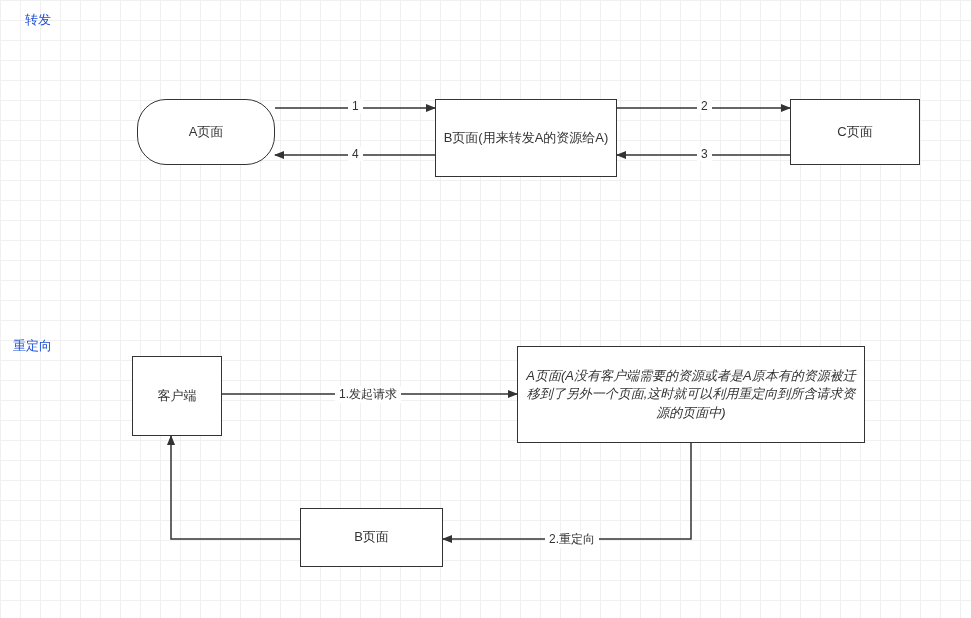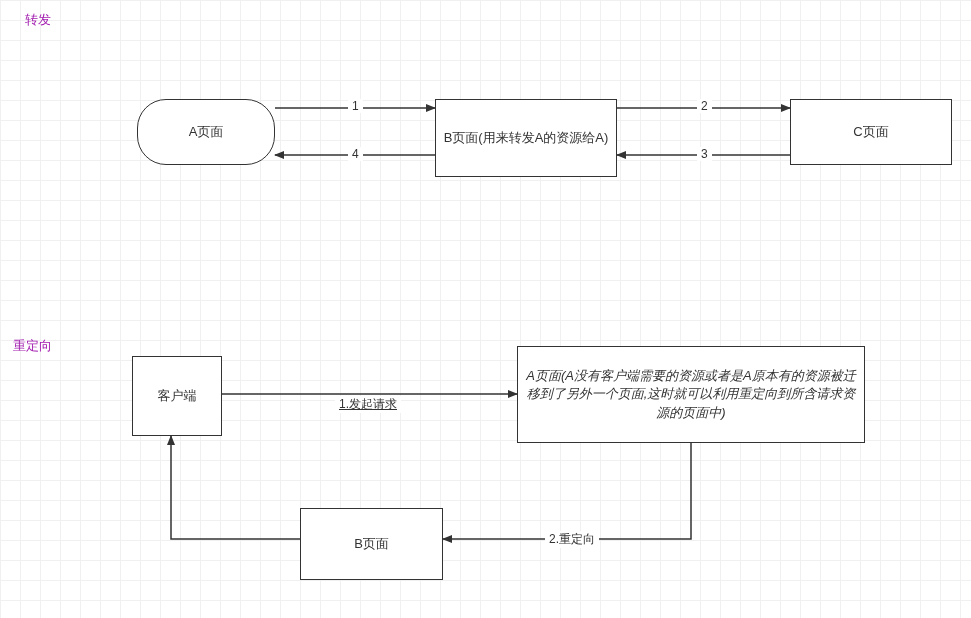--- a/index.html
+++ b/index.html
@@ -13,21 +13,21 @@
     background-color: #fff;
     background-image:
       linear-gradient(to right, #f0f0f0 1px, transparent 1px),
       linear-gradient(to bottom, #f0f0f0 1px, transparent 1px);
     background-size: 20px 20px;
     overflow: hidden;
   }
   .title {
     position: absolute;
     font-size: 13px;
-    color: #a21caf;
+    color: #1d4ed8;
     text-align: right;
   }
   .box {
     position: absolute;
     border: 1.5px solid #333;
     background: #fff;
     display: flex;
     align-items: center;
     justify-content: center;
     text-align: center;
@@ -80,35 +80,35 @@
 </svg>
 
 <div class="title" style="left:25px; top:11px;">转发</div>
 
 <div class="box" style="left:137px; top:99px; width:138px; height:66px;border-radius:29px;">
   <span>A页面</span>
 </div>
 <div class="box" style="left:435px; top:99px; width:182px; height:78px;">
   <span>B页面(用来转发A的资源给A)</span>
 </div>
-<div class="box" style="left:790px; top:99px; width:162px; height:66px;text-align:right;">
+<div class="box" style="left:790px; top:99px; width:130px; height:66px;text-align:right;">
   <span>C页面</span>
 </div>
 
 <div class="edge-label" style="left:348px; top:99px;">1</div>
 <div class="edge-label" style="left:348px; top:147px;">4</div>
 <div class="edge-label" style="left:697px; top:99px;">2</div>
 <div class="edge-label" style="left:697px; top:147px;">3</div>
 
 <div class="title" style="left:13px; top:337px;">重定向</div>
 
 <div class="box" style="left:132px; top:356px; width:90px; height:80px;padding-left:6px;">
   <span>客户端</span>
 </div>
 <div class="box" style="left:517px; top:346px; width:348px; height:97px;font-style:italic;">
   <span>A页面(A没有客户端需要的资源或者是A原本有的资源被迁移到了另外一个页面,这时就可以利用重定向到所含请求资源的页面中)</span>
 </div>
-<div class="box" style="left:300px; top:508px; width:143px; height:72px;">
+<div class="box" style="left:300px; top:508px; width:143px; height:59px;">
   <span>B页面</span>
 </div>
 
-<div class="edge-label" style="left:335px; top:396px;text-decoration:underline;">1.发起请求</div>
+<div class="edge-label" style="left:335px; top:386px;">1.发起请求</div>
 <div class="edge-label" style="left:545px; top:531px;">2.重定向</div>
 
 </body></html>

